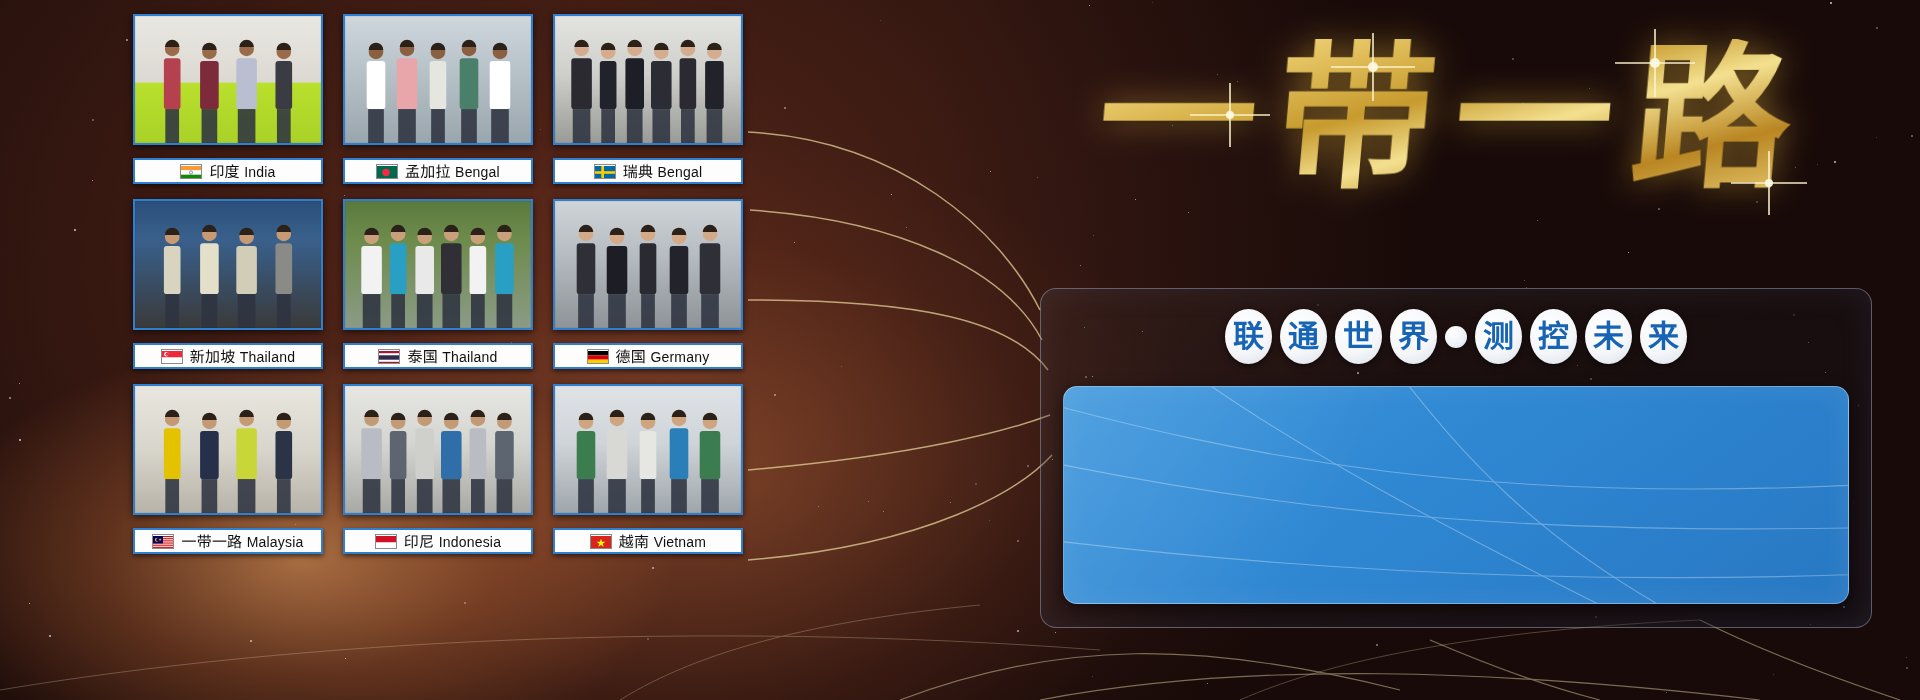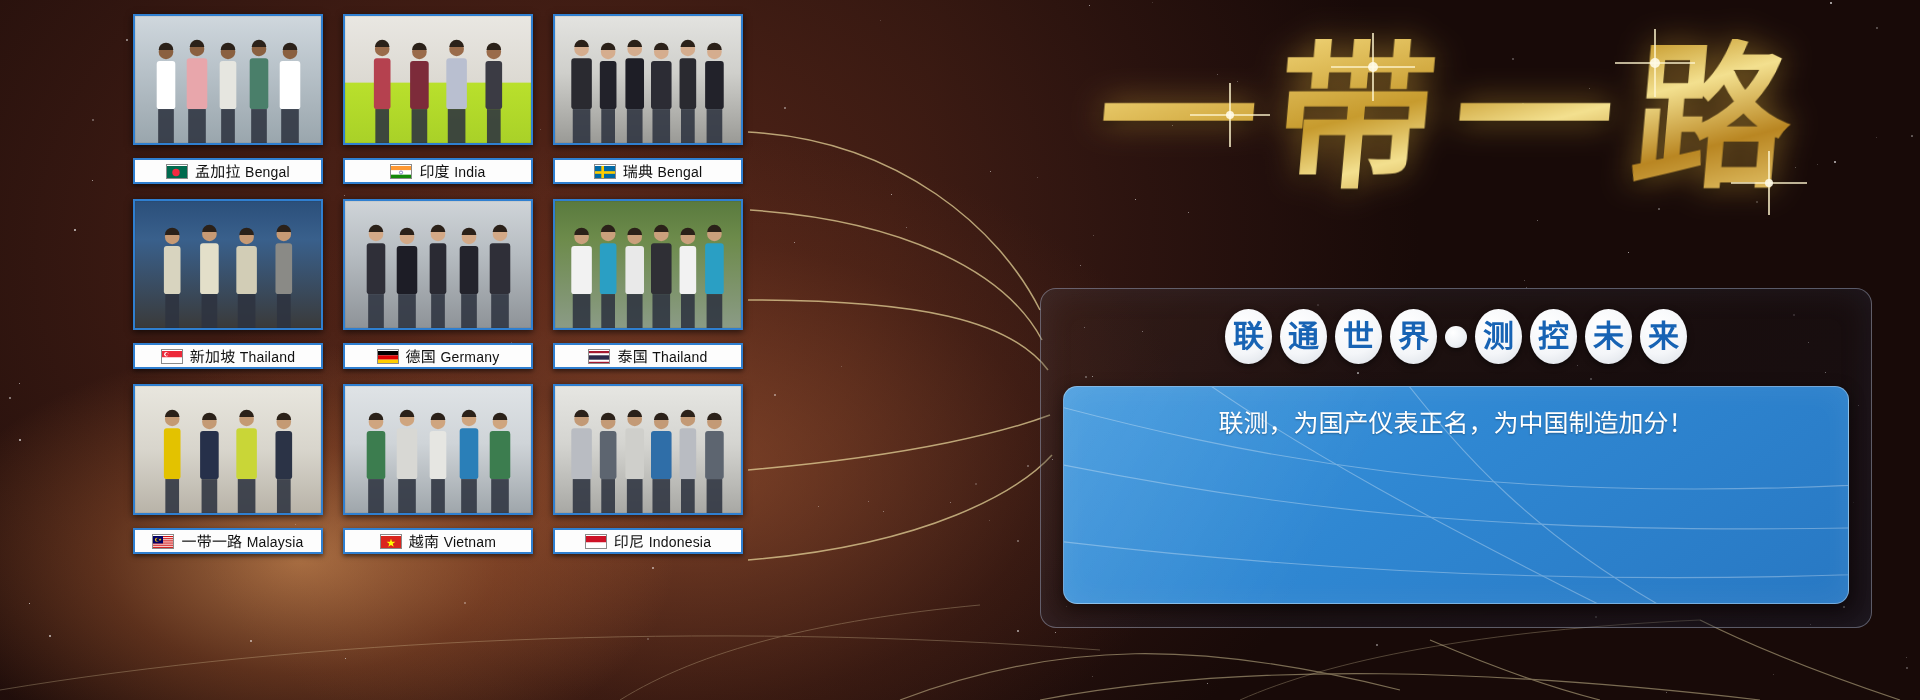--- a/index.html
+++ b/index.html
@@ -288,20 +288,62 @@
       <path d="M620 200 C 700 150, 820 120, 980 105"></path>
       <path d="M1240 200 C 1330 160, 1480 130, 1700 120"></path>
     </g>
   </svg>
 
   <div class="grid" id="grid">
       <div class="cell">
         <div class="photo">
           <div class="scene"><svg viewBox="0 0 190 131" width="100%" height="100%" preserveAspectRatio="none">
               <defs>
+                <linearGradient id="bgg0" x1="0" y1="0" x2="0" y2="1">
+                  <stop offset="0%" stop-color="#efefe9"></stop>
+                  <stop offset="60%" stop-color="#efefe9"></stop>
+                </linearGradient>
+              </defs>
+              <rect width="190" height="131" fill="url(#bgg0)"></rect>
+              <rect width="190" height="131" style="fill:none"></rect>
+              <rect x="0" y="0" width="190" height="131" fill="none"></rect>
+              <foreignObject x="0" y="0" width="190" height="131"><div xmlns="http://www.w3.org/1999/xhtml" style="width:190px;height:131px;background:linear-gradient(180deg,#e9e7e2 0%,#dcd9d2 52%,#b9e02c 53%,#a9d128 100%)"></div></foreignObject>
+              <rect x="29.5" y="43.5" width="17" height="52.5" rx="3" fill="#b5414f"></rect>
+              <rect x="31" y="96" width="14" height="35" fill="#2e3340" opacity="0.88"></rect>
+              <circle cx="38" cy="34" r="7.5" fill="#9a6b4a"></circle>
+              <path d="M30.5 32 a7.5 7.5 0 0 1 15 0 z" fill="#2b2119"></path>
+              <rect x="66.5" y="46.5" width="19" height="49.5" rx="3" fill="#7d2b3a"></rect>
+              <rect x="68" y="96" width="16" height="35" fill="#2e3340" opacity="0.88"></rect>
+              <circle cx="76" cy="37" r="7.5" fill="#9a6b4a"></circle>
+              <path d="M68.5 35 a7.5 7.5 0 0 1 15 0 z" fill="#2b2119"></path>
+              <rect x="103.5" y="43.5" width="21" height="52.5" rx="3" fill="#b9bfd0"></rect>
+              <rect x="105" y="96" width="18" height="35" fill="#2e3340" opacity="0.88"></rect>
+              <circle cx="114" cy="34" r="7.5" fill="#9a6b4a"></circle>
+              <path d="M106.5 32 a7.5 7.5 0 0 1 15 0 z" fill="#2b2119"></path>
+              <rect x="143.5" y="46.5" width="17" height="49.5" rx="3" fill="#3b3b44"></rect>
+              <rect x="145" y="96" width="14" height="35" fill="#2e3340" opacity="0.88"></rect>
+              <circle cx="152" cy="37" r="7.5" fill="#9a6b4a"></circle>
+              <path d="M144.5 35 a7.5 7.5 0 0 1 15 0 z" fill="#2b2119"></path>
+              <rect x="0" y="0" width="190" height="131" fill="none" stroke="rgba(0,0,0,0.10)" stroke-width="1"></rect>
+            </svg></div>
+        </div>
+        <div class="cap">
+          <span class="flag"><svg viewBox="0 0 30 20" width="100%" height="100%" preserveAspectRatio="none">
+              <rect width="30" height="6.67" fill="#FF9933"></rect>
+              <rect y="6.67" width="30" height="6.66" fill="#fff"></rect>
+              <rect y="13.33" width="30" height="6.67" fill="#138808"></rect>
+              <circle cx="15" cy="10" r="2.4" fill="none" stroke="#000080" stroke-width="0.7"></circle>
+            </svg></span>
+          <span class="cap-txt"><span>印度</span> <span class="en">India</span></span>
+        </div>
+      </div>
+      <div class="cell">
+        <div class="photo">
+          <div class="scene"><svg viewBox="0 0 190 131" width="100%" height="100%" preserveAspectRatio="none">
+              <defs>
                 <linearGradient id="bgg1" x1="0" y1="0" x2="0" y2="1">
                   <stop offset="0%" stop-color="#c6d0d6"></stop>
                   <stop offset="60%" stop-color="#c6d0d6"></stop>
                 </linearGradient>
               </defs>
               <rect width="190" height="131" fill="url(#bgg1)"></rect>
               <rect width="190" height="131" style="fill:none"></rect>
               <rect x="0" y="0" width="190" height="131" fill="none"></rect>
               <foreignObject x="0" y="0" width="190" height="131"><div xmlns="http://www.w3.org/1999/xhtml" style="width:190px;height:131px;background:linear-gradient(180deg,#cfd7dd 0%,#b9c3ca 40%,#9aa6ad 100%)"></div></foreignObject>
               <rect x="22.166666666666668" y="46.5" width="19" height="49.5" rx="3" fill="#ffffff"></rect>
@@ -326,62 +368,20 @@
               <path d="M150.83333333333334 35 a7.5 7.5 0 0 1 15 0 z" fill="#2b2119"></path>
               <rect x="0" y="0" width="190" height="131" fill="none" stroke="rgba(0,0,0,0.10)" stroke-width="1"></rect>
             </svg></div>
         </div>
         <div class="cap">
           <span class="flag"><svg viewBox="0 0 30 20" width="100%" height="100%" preserveAspectRatio="none">
               <rect width="30" height="20" fill="#006a4e"></rect>
               <circle cx="13.5" cy="10" r="5.6" fill="#f42a41"></circle>
             </svg></span>
           <span class="cap-txt"><span>孟加拉</span> <span class="en">Bengal</span></span>
-        </div>
-      </div>
-      <div class="cell">
-        <div class="photo">
-          <div class="scene"><svg viewBox="0 0 190 131" width="100%" height="100%" preserveAspectRatio="none">
-              <defs>
-                <linearGradient id="bgg0" x1="0" y1="0" x2="0" y2="1">
-                  <stop offset="0%" stop-color="#efefe9"></stop>
-                  <stop offset="60%" stop-color="#efefe9"></stop>
-                </linearGradient>
-              </defs>
-              <rect width="190" height="131" fill="url(#bgg0)"></rect>
-              <rect width="190" height="131" style="fill:none"></rect>
-              <rect x="0" y="0" width="190" height="131" fill="none"></rect>
-              <foreignObject x="0" y="0" width="190" height="131"><div xmlns="http://www.w3.org/1999/xhtml" style="width:190px;height:131px;background:linear-gradient(180deg,#e9e7e2 0%,#dcd9d2 52%,#b9e02c 53%,#a9d128 100%)"></div></foreignObject>
-              <rect x="29.5" y="43.5" width="17" height="52.5" rx="3" fill="#b5414f"></rect>
-              <rect x="31" y="96" width="14" height="35" fill="#2e3340" opacity="0.88"></rect>
-              <circle cx="38" cy="34" r="7.5" fill="#9a6b4a"></circle>
-              <path d="M30.5 32 a7.5 7.5 0 0 1 15 0 z" fill="#2b2119"></path>
-              <rect x="66.5" y="46.5" width="19" height="49.5" rx="3" fill="#7d2b3a"></rect>
-              <rect x="68" y="96" width="16" height="35" fill="#2e3340" opacity="0.88"></rect>
-              <circle cx="76" cy="37" r="7.5" fill="#9a6b4a"></circle>
-              <path d="M68.5 35 a7.5 7.5 0 0 1 15 0 z" fill="#2b2119"></path>
-              <rect x="103.5" y="43.5" width="21" height="52.5" rx="3" fill="#b9bfd0"></rect>
-              <rect x="105" y="96" width="18" height="35" fill="#2e3340" opacity="0.88"></rect>
-              <circle cx="114" cy="34" r="7.5" fill="#9a6b4a"></circle>
-              <path d="M106.5 32 a7.5 7.5 0 0 1 15 0 z" fill="#2b2119"></path>
-              <rect x="143.5" y="46.5" width="17" height="49.5" rx="3" fill="#3b3b44"></rect>
-              <rect x="145" y="96" width="14" height="35" fill="#2e3340" opacity="0.88"></rect>
-              <circle cx="152" cy="37" r="7.5" fill="#9a6b4a"></circle>
-              <path d="M144.5 35 a7.5 7.5 0 0 1 15 0 z" fill="#2b2119"></path>
-              <rect x="0" y="0" width="190" height="131" fill="none" stroke="rgba(0,0,0,0.10)" stroke-width="1"></rect>
-            </svg></div>
-        </div>
-        <div class="cap">
-          <span class="flag"><svg viewBox="0 0 30 20" width="100%" height="100%" preserveAspectRatio="none">
-              <rect width="30" height="6.67" fill="#FF9933"></rect>
-              <rect y="6.67" width="30" height="6.66" fill="#fff"></rect>
-              <rect y="13.33" width="30" height="6.67" fill="#138808"></rect>
-              <circle cx="15" cy="10" r="2.4" fill="none" stroke="#000080" stroke-width="0.7"></circle>
-            </svg></span>
-          <span class="cap-txt"><span>印度</span> <span class="en">India</span></span>
         </div>
       </div>
       <div class="cell">
         <div class="photo">
           <div class="scene"><svg viewBox="0 0 190 131" width="100%" height="100%" preserveAspectRatio="none">
               <defs>
                 <linearGradient id="bgg2" x1="0" y1="0" x2="0" y2="1">
                   <stop offset="0%" stop-color="#e7e7e3"></stop>
                   <stop offset="60%" stop-color="#e7e7e3"></stop>
                 </linearGradient>
@@ -472,65 +472,20 @@
                 <circle cx="8.4" cy="6.4" r="0.6"></circle>
               </g>
             </svg></span>
           <span class="cap-txt"><span>新加坡</span> <span class="en">Thailand</span></span>
         </div>
       </div>
       <div class="cell">
         <div class="photo">
           <div class="scene"><svg viewBox="0 0 190 131" width="100%" height="100%" preserveAspectRatio="none">
               <defs>
-                <linearGradient id="bgg4" x1="0" y1="0" x2="0" y2="1">
-                  <stop offset="0%" stop-color="#d8dde1"></stop>
-                  <stop offset="60%" stop-color="#d8dde1"></stop>
-                </linearGradient>
-              </defs>
-              <rect width="190" height="131" fill="url(#bgg4)"></rect>
-              <rect width="190" height="131" style="fill:none"></rect>
-              <rect x="0" y="0" width="190" height="131" fill="none"></rect>
-              <foreignObject x="0" y="0" width="190" height="131"><div xmlns="http://www.w3.org/1999/xhtml" style="width:190px;height:131px;background:linear-gradient(180deg,#cfd4d8 0%,#b6bcc1 42%,#8e9398 100%)"></div></foreignObject>
-              <rect x="22.166666666666668" y="43.5" width="19" height="52.5" rx="3" fill="#2f2f38"></rect>
-              <rect x="23.666666666666668" y="96" width="16" height="35" fill="#2e3340" opacity="0.88"></rect>
-              <circle cx="31.666666666666668" cy="34" r="7.5" fill="#d3a987"></circle>
-              <path d="M24.166666666666668 32 a7.5 7.5 0 0 1 15 0 z" fill="#2b2119"></path>
-              <rect x="52.833333333333336" y="46.5" width="21" height="49.5" rx="3" fill="#1d1d26"></rect>
-              <rect x="54.333333333333336" y="96" width="18" height="35" fill="#2e3340" opacity="0.88"></rect>
-              <circle cx="63.333333333333336" cy="37" r="7.5" fill="#d3a987"></circle>
-              <path d="M55.833333333333336 35 a7.5 7.5 0 0 1 15 0 z" fill="#2b2119"></path>
-              <rect x="86.5" y="43.5" width="17" height="52.5" rx="3" fill="#2a2a33"></rect>
-              <rect x="88" y="96" width="14" height="35" fill="#2e3340" opacity="0.88"></rect>
-              <circle cx="95" cy="34" r="7.5" fill="#d3a987"></circle>
-              <path d="M87.5 32 a7.5 7.5 0 0 1 15 0 z" fill="#2b2119"></path>
-              <rect x="117.16666666666667" y="46.5" width="19" height="49.5" rx="3" fill="#23232c"></rect>
-              <rect x="118.66666666666667" y="96" width="16" height="35" fill="#2e3340" opacity="0.88"></rect>
-              <circle cx="126.66666666666667" cy="37" r="7.5" fill="#d3a987"></circle>
-              <path d="M119.16666666666667 35 a7.5 7.5 0 0 1 15 0 z" fill="#2b2119"></path>
-              <rect x="147.83333333333334" y="43.5" width="21" height="52.5" rx="3" fill="#2f2f38"></rect>
-              <rect x="149.33333333333334" y="96" width="18" height="35" fill="#2e3340" opacity="0.88"></rect>
-              <circle cx="158.33333333333334" cy="34" r="7.5" fill="#d3a987"></circle>
-              <path d="M150.83333333333334 32 a7.5 7.5 0 0 1 15 0 z" fill="#2b2119"></path>
-              <rect x="0" y="0" width="190" height="131" fill="none" stroke="rgba(0,0,0,0.10)" stroke-width="1"></rect>
-            </svg></div>
-        </div>
-        <div class="cap">
-          <span class="flag"><svg viewBox="0 0 30 20" width="100%" height="100%" preserveAspectRatio="none">
-              <rect width="30" height="6.67" fill="#000"></rect>
-              <rect y="6.67" width="30" height="6.66" fill="#dd0000"></rect>
-              <rect y="13.33" width="30" height="6.67" fill="#ffce00"></rect>
-            </svg></span>
-          <span class="cap-txt"><span>德国</span> <span class="en">Germany</span></span>
-        </div>
-      </div>
-      <div class="cell">
-        <div class="photo">
-          <div class="scene"><svg viewBox="0 0 190 131" width="100%" height="100%" preserveAspectRatio="none">
-              <defs>
                 <linearGradient id="bgg5" x1="0" y1="0" x2="0" y2="1">
                   <stop offset="0%" stop-color="#4f6f36"></stop>
                   <stop offset="60%" stop-color="#4f6f36"></stop>
                 </linearGradient>
               </defs>
               <rect width="190" height="131" fill="url(#bgg5)"></rect>
               <rect width="190" height="131" style="fill:none"></rect>
               <rect x="0" y="0" width="190" height="131" fill="none"></rect>
               <foreignObject x="0" y="0" width="190" height="131"><div xmlns="http://www.w3.org/1999/xhtml" style="width:190px;height:131px;background:linear-gradient(180deg,#5a7a3e 0%,#6d8b4b 30%,#8b9b86 100%)"></div></foreignObject>
               <rect x="16.642857142857142" y="46.5" width="21" height="49.5" rx="3" fill="#f2f2f2"></rect>
@@ -567,20 +522,65 @@
               <rect y="16.6" width="30" height="3.4" fill="#a51931"></rect>
               <rect y="6.6" width="30" height="6.8" fill="#2d2a4a"></rect>
             </svg></span>
           <span class="cap-txt"><span>泰国</span> <span class="en">Thailand</span></span>
         </div>
       </div>
       <div class="cell">
         <div class="photo">
           <div class="scene"><svg viewBox="0 0 190 131" width="100%" height="100%" preserveAspectRatio="none">
               <defs>
+                <linearGradient id="bgg4" x1="0" y1="0" x2="0" y2="1">
+                  <stop offset="0%" stop-color="#d8dde1"></stop>
+                  <stop offset="60%" stop-color="#d8dde1"></stop>
+                </linearGradient>
+              </defs>
+              <rect width="190" height="131" fill="url(#bgg4)"></rect>
+              <rect width="190" height="131" style="fill:none"></rect>
+              <rect x="0" y="0" width="190" height="131" fill="none"></rect>
+              <foreignObject x="0" y="0" width="190" height="131"><div xmlns="http://www.w3.org/1999/xhtml" style="width:190px;height:131px;background:linear-gradient(180deg,#cfd4d8 0%,#b6bcc1 42%,#8e9398 100%)"></div></foreignObject>
+              <rect x="22.166666666666668" y="43.5" width="19" height="52.5" rx="3" fill="#2f2f38"></rect>
+              <rect x="23.666666666666668" y="96" width="16" height="35" fill="#2e3340" opacity="0.88"></rect>
+              <circle cx="31.666666666666668" cy="34" r="7.5" fill="#d3a987"></circle>
+              <path d="M24.166666666666668 32 a7.5 7.5 0 0 1 15 0 z" fill="#2b2119"></path>
+              <rect x="52.833333333333336" y="46.5" width="21" height="49.5" rx="3" fill="#1d1d26"></rect>
+              <rect x="54.333333333333336" y="96" width="18" height="35" fill="#2e3340" opacity="0.88"></rect>
+              <circle cx="63.333333333333336" cy="37" r="7.5" fill="#d3a987"></circle>
+              <path d="M55.833333333333336 35 a7.5 7.5 0 0 1 15 0 z" fill="#2b2119"></path>
+              <rect x="86.5" y="43.5" width="17" height="52.5" rx="3" fill="#2a2a33"></rect>
+              <rect x="88" y="96" width="14" height="35" fill="#2e3340" opacity="0.88"></rect>
+              <circle cx="95" cy="34" r="7.5" fill="#d3a987"></circle>
+              <path d="M87.5 32 a7.5 7.5 0 0 1 15 0 z" fill="#2b2119"></path>
+              <rect x="117.16666666666667" y="46.5" width="19" height="49.5" rx="3" fill="#23232c"></rect>
+              <rect x="118.66666666666667" y="96" width="16" height="35" fill="#2e3340" opacity="0.88"></rect>
+              <circle cx="126.66666666666667" cy="37" r="7.5" fill="#d3a987"></circle>
+              <path d="M119.16666666666667 35 a7.5 7.5 0 0 1 15 0 z" fill="#2b2119"></path>
+              <rect x="147.83333333333334" y="43.5" width="21" height="52.5" rx="3" fill="#2f2f38"></rect>
+              <rect x="149.33333333333334" y="96" width="18" height="35" fill="#2e3340" opacity="0.88"></rect>
+              <circle cx="158.33333333333334" cy="34" r="7.5" fill="#d3a987"></circle>
+              <path d="M150.83333333333334 32 a7.5 7.5 0 0 1 15 0 z" fill="#2b2119"></path>
+              <rect x="0" y="0" width="190" height="131" fill="none" stroke="rgba(0,0,0,0.10)" stroke-width="1"></rect>
+            </svg></div>
+        </div>
+        <div class="cap">
+          <span class="flag"><svg viewBox="0 0 30 20" width="100%" height="100%" preserveAspectRatio="none">
+              <rect width="30" height="6.67" fill="#000"></rect>
+              <rect y="6.67" width="30" height="6.66" fill="#dd0000"></rect>
+              <rect y="13.33" width="30" height="6.67" fill="#ffce00"></rect>
+            </svg></span>
+          <span class="cap-txt"><span>德国</span> <span class="en">Germany</span></span>
+        </div>
+      </div>
+      <div class="cell">
+        <div class="photo">
+          <div class="scene"><svg viewBox="0 0 190 131" width="100%" height="100%" preserveAspectRatio="none">
+              <defs>
                 <linearGradient id="bgg6" x1="0" y1="0" x2="0" y2="1">
                   <stop offset="0%" stop-color="#ecebe4"></stop>
                   <stop offset="60%" stop-color="#ecebe4"></stop>
                 </linearGradient>
               </defs>
               <rect width="190" height="131" fill="url(#bgg6)"></rect>
               <rect width="190" height="131" style="fill:none"></rect>
               <rect x="0" y="0" width="190" height="131" fill="none"></rect>
               <foreignObject x="0" y="0" width="190" height="131"><div xmlns="http://www.w3.org/1999/xhtml" style="width:190px;height:131px;background:linear-gradient(180deg,#e8e6de 0%,#d8d5cc 50%,#b8b3a8 100%)"></div></foreignObject>
               <rect x="29.5" y="43.5" width="17" height="52.5" rx="3" fill="#e3c200"></rect>
@@ -613,64 +613,20 @@
                 <rect y="11.43" width="30" height="1.43"></rect>
                 <rect y="14.29" width="30" height="1.43"></rect>
                 <rect y="17.14" width="30" height="1.43"></rect>
               </g>
               <rect width="15" height="11.43" fill="#010066"></rect>
               <circle cx="6" cy="5.7" r="3.1" fill="#ffcc00"></circle>
               <circle cx="7.4" cy="5.7" r="2.7" fill="#010066"></circle>
               <path d="M10.6 3.2 l0.5 1.6 1.7 0 -1.4 1 0.6 1.6 -1.4 -1 -1.4 1 0.6 -1.6 -1.4 -1 1.7 0z" fill="#ffcc00"></path>
             </svg></span>
           <span class="cap-txt"><span>一带一路</span> <span class="en">Malaysia</span></span>
-        </div>
-      </div>
-      <div class="cell">
-        <div class="photo">
-          <div class="scene"><svg viewBox="0 0 190 131" width="100%" height="100%" preserveAspectRatio="none">
-              <defs>
-                <linearGradient id="bgg7" x1="0" y1="0" x2="0" y2="1">
-                  <stop offset="0%" stop-color="#e5e9ec"></stop>
-                  <stop offset="60%" stop-color="#e5e9ec"></stop>
-                </linearGradient>
-              </defs>
-              <rect width="190" height="131" fill="url(#bgg7)"></rect>
-              <rect width="190" height="131" style="fill:none"></rect>
-              <rect x="0" y="0" width="190" height="131" fill="none"></rect>
-              <foreignObject x="0" y="0" width="190" height="131"><div xmlns="http://www.w3.org/1999/xhtml" style="width:190px;height:131px;background:linear-gradient(180deg,#dfe3e6 0%,#cfd4d8 45%,#9fa6ab 100%)"></div></foreignObject>
-              <rect x="22.166666666666668" y="46.5" width="19" height="49.5" rx="3" fill="#3c7d4f"></rect>
-              <rect x="23.666666666666668" y="96" width="16" height="35" fill="#2e3340" opacity="0.88"></rect>
-              <circle cx="31.666666666666668" cy="37" r="7.5" fill="#cfa57f"></circle>
-              <path d="M24.166666666666668 35 a7.5 7.5 0 0 1 15 0 z" fill="#2b2119"></path>
-              <rect x="52.833333333333336" y="43.5" width="21" height="52.5" rx="3" fill="#d8d8d4"></rect>
-              <rect x="54.333333333333336" y="96" width="18" height="35" fill="#2e3340" opacity="0.88"></rect>
-              <circle cx="63.333333333333336" cy="34" r="7.5" fill="#cfa57f"></circle>
-              <path d="M55.833333333333336 32 a7.5 7.5 0 0 1 15 0 z" fill="#2b2119"></path>
-              <rect x="86.5" y="46.5" width="17" height="49.5" rx="3" fill="#e6e6e2"></rect>
-              <rect x="88" y="96" width="14" height="35" fill="#2e3340" opacity="0.88"></rect>
-              <circle cx="95" cy="37" r="7.5" fill="#cfa57f"></circle>
-              <path d="M87.5 35 a7.5 7.5 0 0 1 15 0 z" fill="#2b2119"></path>
-              <rect x="117.16666666666667" y="43.5" width="19" height="52.5" rx="3" fill="#2a7fb8"></rect>
-              <rect x="118.66666666666667" y="96" width="16" height="35" fill="#2e3340" opacity="0.88"></rect>
-              <circle cx="126.66666666666667" cy="34" r="7.5" fill="#cfa57f"></circle>
-              <path d="M119.16666666666667 32 a7.5 7.5 0 0 1 15 0 z" fill="#2b2119"></path>
-              <rect x="147.83333333333334" y="46.5" width="21" height="49.5" rx="3" fill="#3c7d4f"></rect>
-              <rect x="149.33333333333334" y="96" width="18" height="35" fill="#2e3340" opacity="0.88"></rect>
-              <circle cx="158.33333333333334" cy="37" r="7.5" fill="#cfa57f"></circle>
-              <path d="M150.83333333333334 35 a7.5 7.5 0 0 1 15 0 z" fill="#2b2119"></path>
-              <rect x="0" y="0" width="190" height="131" fill="none" stroke="rgba(0,0,0,0.10)" stroke-width="1"></rect>
-            </svg></div>
-        </div>
-        <div class="cap">
-          <span class="flag"><svg viewBox="0 0 30 20" width="100%" height="100%" preserveAspectRatio="none">
-              <rect width="30" height="20" fill="#da251d"></rect>
-              <path d="M15 4.2 l1.55 4.77 5.02 0 -4.06 2.95 1.55 4.78 -4.06 -2.95 -4.06 2.95 1.55 -4.78 -4.06 -2.95 5.02 0z" fill="#ff0"></path>
-            </svg></span>
-          <span class="cap-txt"><span>越南</span> <span class="en">Vietnam</span></span>
         </div>
       </div>
       <div class="cell">
         <div class="photo">
           <div class="scene"><svg viewBox="0 0 190 131" width="100%" height="100%" preserveAspectRatio="none">
               <defs>
                 <linearGradient id="bgg8" x1="0" y1="0" x2="0" y2="1">
                   <stop offset="0%" stop-color="#ededea"></stop>
                   <stop offset="60%" stop-color="#ededea"></stop>
                 </linearGradient>
@@ -707,20 +663,64 @@
             </svg></div>
         </div>
         <div class="cap">
           <span class="flag"><svg viewBox="0 0 30 20" width="100%" height="100%" preserveAspectRatio="none">
               <rect width="30" height="10" fill="#ce1126"></rect>
               <rect y="10" width="30" height="10" fill="#fff"></rect>
             </svg></span>
           <span class="cap-txt"><span>印尼</span> <span class="en">Indonesia</span></span>
         </div>
       </div>
+      <div class="cell">
+        <div class="photo">
+          <div class="scene"><svg viewBox="0 0 190 131" width="100%" height="100%" preserveAspectRatio="none">
+              <defs>
+                <linearGradient id="bgg7" x1="0" y1="0" x2="0" y2="1">
+                  <stop offset="0%" stop-color="#e5e9ec"></stop>
+                  <stop offset="60%" stop-color="#e5e9ec"></stop>
+                </linearGradient>
+              </defs>
+              <rect width="190" height="131" fill="url(#bgg7)"></rect>
+              <rect width="190" height="131" style="fill:none"></rect>
+              <rect x="0" y="0" width="190" height="131" fill="none"></rect>
+              <foreignObject x="0" y="0" width="190" height="131"><div xmlns="http://www.w3.org/1999/xhtml" style="width:190px;height:131px;background:linear-gradient(180deg,#dfe3e6 0%,#cfd4d8 45%,#9fa6ab 100%)"></div></foreignObject>
+              <rect x="22.166666666666668" y="46.5" width="19" height="49.5" rx="3" fill="#3c7d4f"></rect>
+              <rect x="23.666666666666668" y="96" width="16" height="35" fill="#2e3340" opacity="0.88"></rect>
+              <circle cx="31.666666666666668" cy="37" r="7.5" fill="#cfa57f"></circle>
+              <path d="M24.166666666666668 35 a7.5 7.5 0 0 1 15 0 z" fill="#2b2119"></path>
+              <rect x="52.833333333333336" y="43.5" width="21" height="52.5" rx="3" fill="#d8d8d4"></rect>
+              <rect x="54.333333333333336" y="96" width="18" height="35" fill="#2e3340" opacity="0.88"></rect>
+              <circle cx="63.333333333333336" cy="34" r="7.5" fill="#cfa57f"></circle>
+              <path d="M55.833333333333336 32 a7.5 7.5 0 0 1 15 0 z" fill="#2b2119"></path>
+              <rect x="86.5" y="46.5" width="17" height="49.5" rx="3" fill="#e6e6e2"></rect>
+              <rect x="88" y="96" width="14" height="35" fill="#2e3340" opacity="0.88"></rect>
+              <circle cx="95" cy="37" r="7.5" fill="#cfa57f"></circle>
+              <path d="M87.5 35 a7.5 7.5 0 0 1 15 0 z" fill="#2b2119"></path>
+              <rect x="117.16666666666667" y="43.5" width="19" height="52.5" rx="3" fill="#2a7fb8"></rect>
+              <rect x="118.66666666666667" y="96" width="16" height="35" fill="#2e3340" opacity="0.88"></rect>
+              <circle cx="126.66666666666667" cy="34" r="7.5" fill="#cfa57f"></circle>
+              <path d="M119.16666666666667 32 a7.5 7.5 0 0 1 15 0 z" fill="#2b2119"></path>
+              <rect x="147.83333333333334" y="46.5" width="21" height="49.5" rx="3" fill="#3c7d4f"></rect>
+              <rect x="149.33333333333334" y="96" width="18" height="35" fill="#2e3340" opacity="0.88"></rect>
+              <circle cx="158.33333333333334" cy="37" r="7.5" fill="#cfa57f"></circle>
+              <path d="M150.83333333333334 35 a7.5 7.5 0 0 1 15 0 z" fill="#2b2119"></path>
+              <rect x="0" y="0" width="190" height="131" fill="none" stroke="rgba(0,0,0,0.10)" stroke-width="1"></rect>
+            </svg></div>
+        </div>
+        <div class="cap">
+          <span class="flag"><svg viewBox="0 0 30 20" width="100%" height="100%" preserveAspectRatio="none">
+              <rect width="30" height="20" fill="#da251d"></rect>
+              <path d="M15 4.2 l1.55 4.77 5.02 0 -4.06 2.95 1.55 4.78 -4.06 -2.95 -4.06 2.95 1.55 -4.78 -4.06 -2.95 5.02 0z" fill="#ff0"></path>
+            </svg></span>
+          <span class="cap-txt"><span>越南</span> <span class="en">Vietnam</span></span>
+        </div>
+      </div>
     </div>
 
   <div class="headline">
     <div class="hl-txt">一带一路</div>
     <svg class="sparkles" width="880" height="225" viewBox="0 0 880 225">
       <g stroke="#fff6cf" stroke-width="1.6" opacity="0.95">
         <line x1="175" y1="110" x2="255" y2="110"></line>
           <line x1="215" y1="78" x2="215" y2="142"></line>
         <line x1="316" y1="62" x2="400" y2="62"></line>
           <line x1="358" y1="28" x2="358" y2="96"></line>
@@ -756,17 +756,16 @@
       <svg class="webline" width="790" height="218" viewBox="0 0 790 218" preserveAspectRatio="none">
         <g fill="none" stroke="#ffffff" stroke-width="1.1">
           <path d="M-40 10 C 180 70, 420 120, 830 96"></path>
           <path d="M-40 70 C 200 120, 430 150, 830 140"></path>
           <path d="M120 -20 C 230 60, 380 140, 560 230"></path>
           <path d="M330 -20 C 400 70, 470 150, 620 232"></path>
           <path d="M-40 150 C 200 180, 500 200, 830 186"></path>
         </g>
       </svg>
       <div class="body-txt">
-        <p class="center">联测，为国产仪表正名，为中国制造加分！</p>
       </div>
     </div>
   </div>
 </div>
 
 </body></html>

